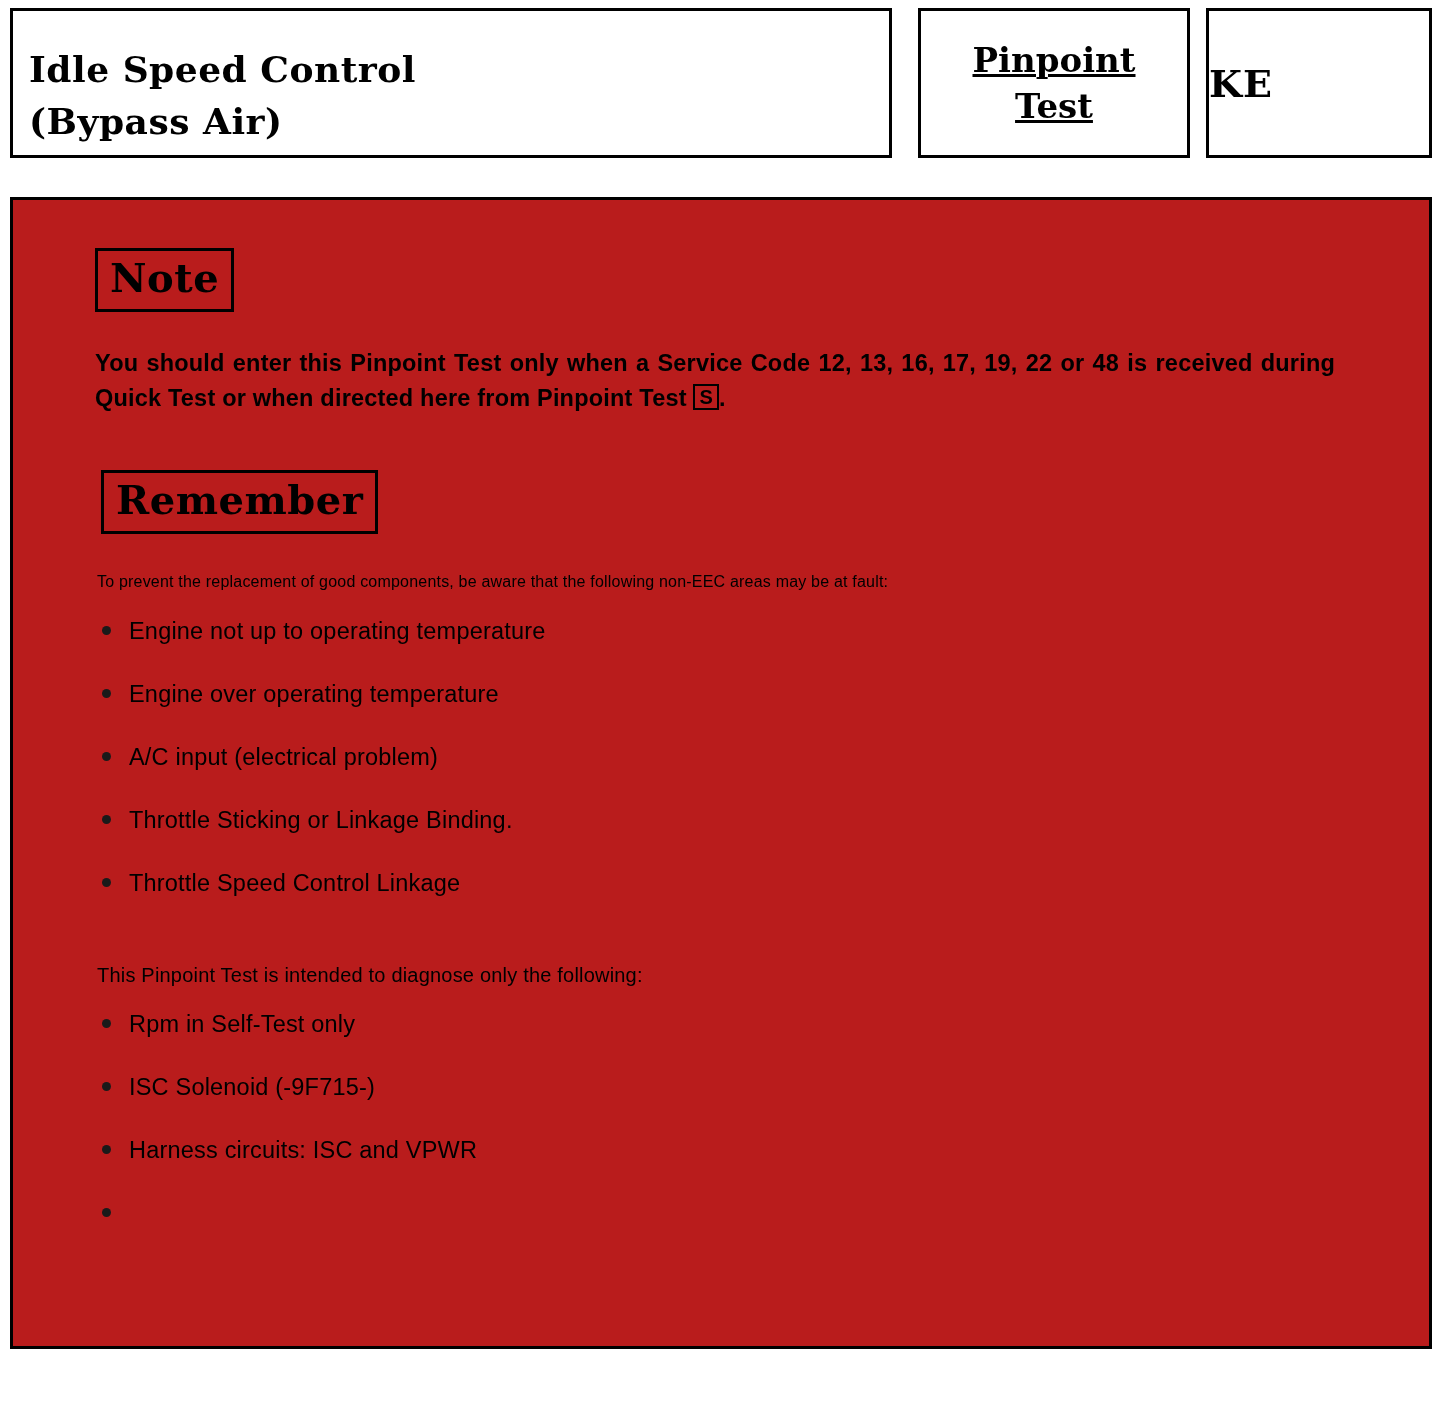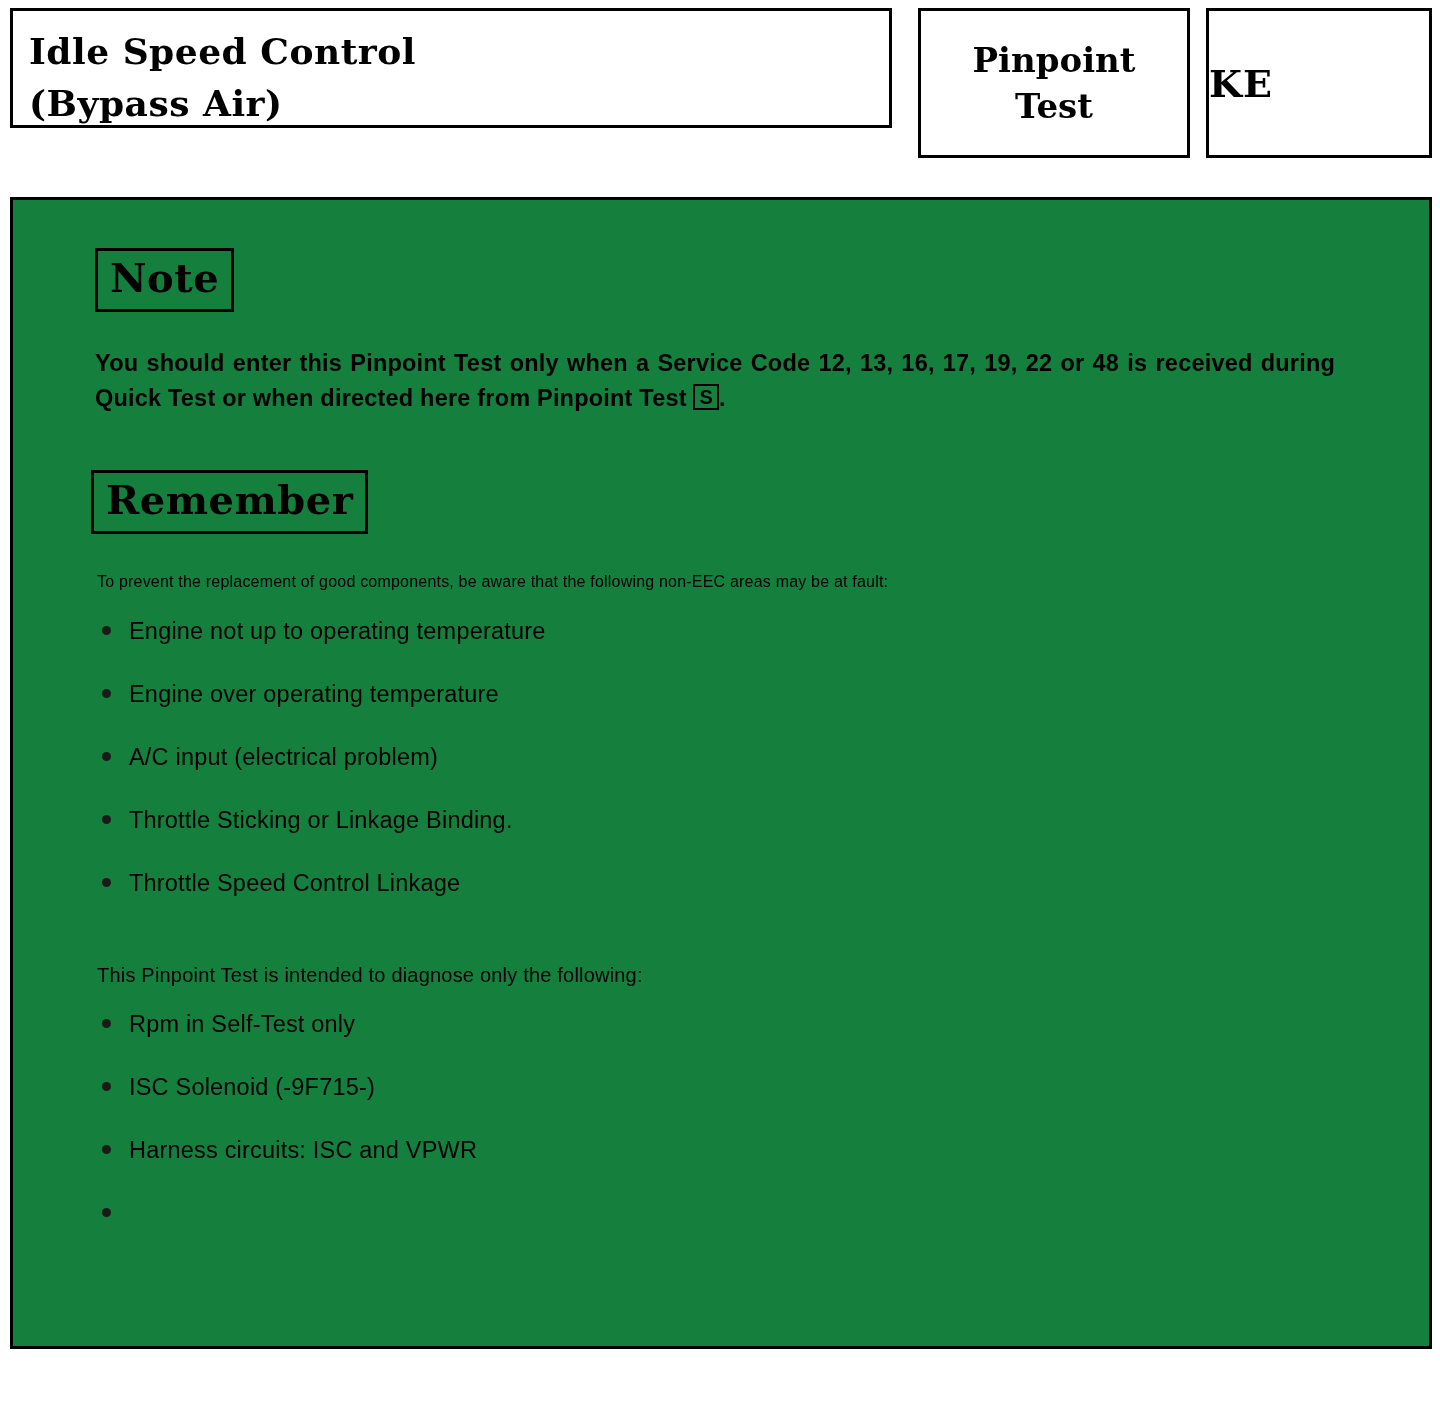--- a/index.html
+++ b/index.html
@@ -37,22 +37,22 @@
     position: absolute;
     box-sizing: border-box;
     border: 3px solid #000;
     background: #fff;
   }
 
   .hdr-title {
     left: 0px;
     top: 0px;
     width: 882px;
-    height: 120px;
-    padding: 14px 0 0 16px;
+    height: 150px;
+    padding: 32px 0 0 16px;
   }
   .hdr-title .line {
     font-family: "DejaVu Serif", serif;
     font-weight: bold;
     font-size: 36px;
     line-height: 52px;
     letter-spacing: 0.5px;
     white-space: nowrap;
   }
 
@@ -64,20 +64,21 @@
     display: flex;
     flex-direction: column;
     align-items: center;
     justify-content: center;
   }
   .hdr-pinpoint .line {
     font-family: "DejaVu Serif", serif;
     font-weight: bold;
     font-size: 34px;
     line-height: 46px;
+    text-decoration: underline;
   }
 
   .hdr-ke {
     left: 1196px;
     top: 0px;
     width: 226px;
     height: 150px;
     display: flex;
     align-items: center;
     justify-content: flex-start;
@@ -91,21 +92,21 @@
 
   
   .body-box {
     position: absolute;
     left: 10px;
     top: 197px;
     width: 1422px;
     height: 1152px;
     box-sizing: border-box;
     border: 3px solid #000;
-    background: #15803d;
+    background: #b91c1c;
   }
 
   .inner {
     position: absolute;
     left: 70px;
     top: 48px;
     width: 1290px;
   }
 
   
@@ -115,21 +116,21 @@
     border: 3px solid #000;
     padding: 2px 12px 6px 12px;
     font-family: "DejaVu Serif", serif;
     font-weight: bold;
     font-size: 40px;
     line-height: 50px;
     letter-spacing: 0.5px;
   }
 
   .note-label { margin-left: 12px; }
-  .remember-label { margin-left: 8px; }
+  .remember-label { margin-left: 18px; }
 
   .note-text {
     margin: 34px 0 0 12px;
     width: 1240px;
     font-family: "Liberation Sans", sans-serif;
     font-weight: bold;
     font-size: 23.5px;
     line-height: 35px;
     text-align: justify;
     letter-spacing: 0.2px;

